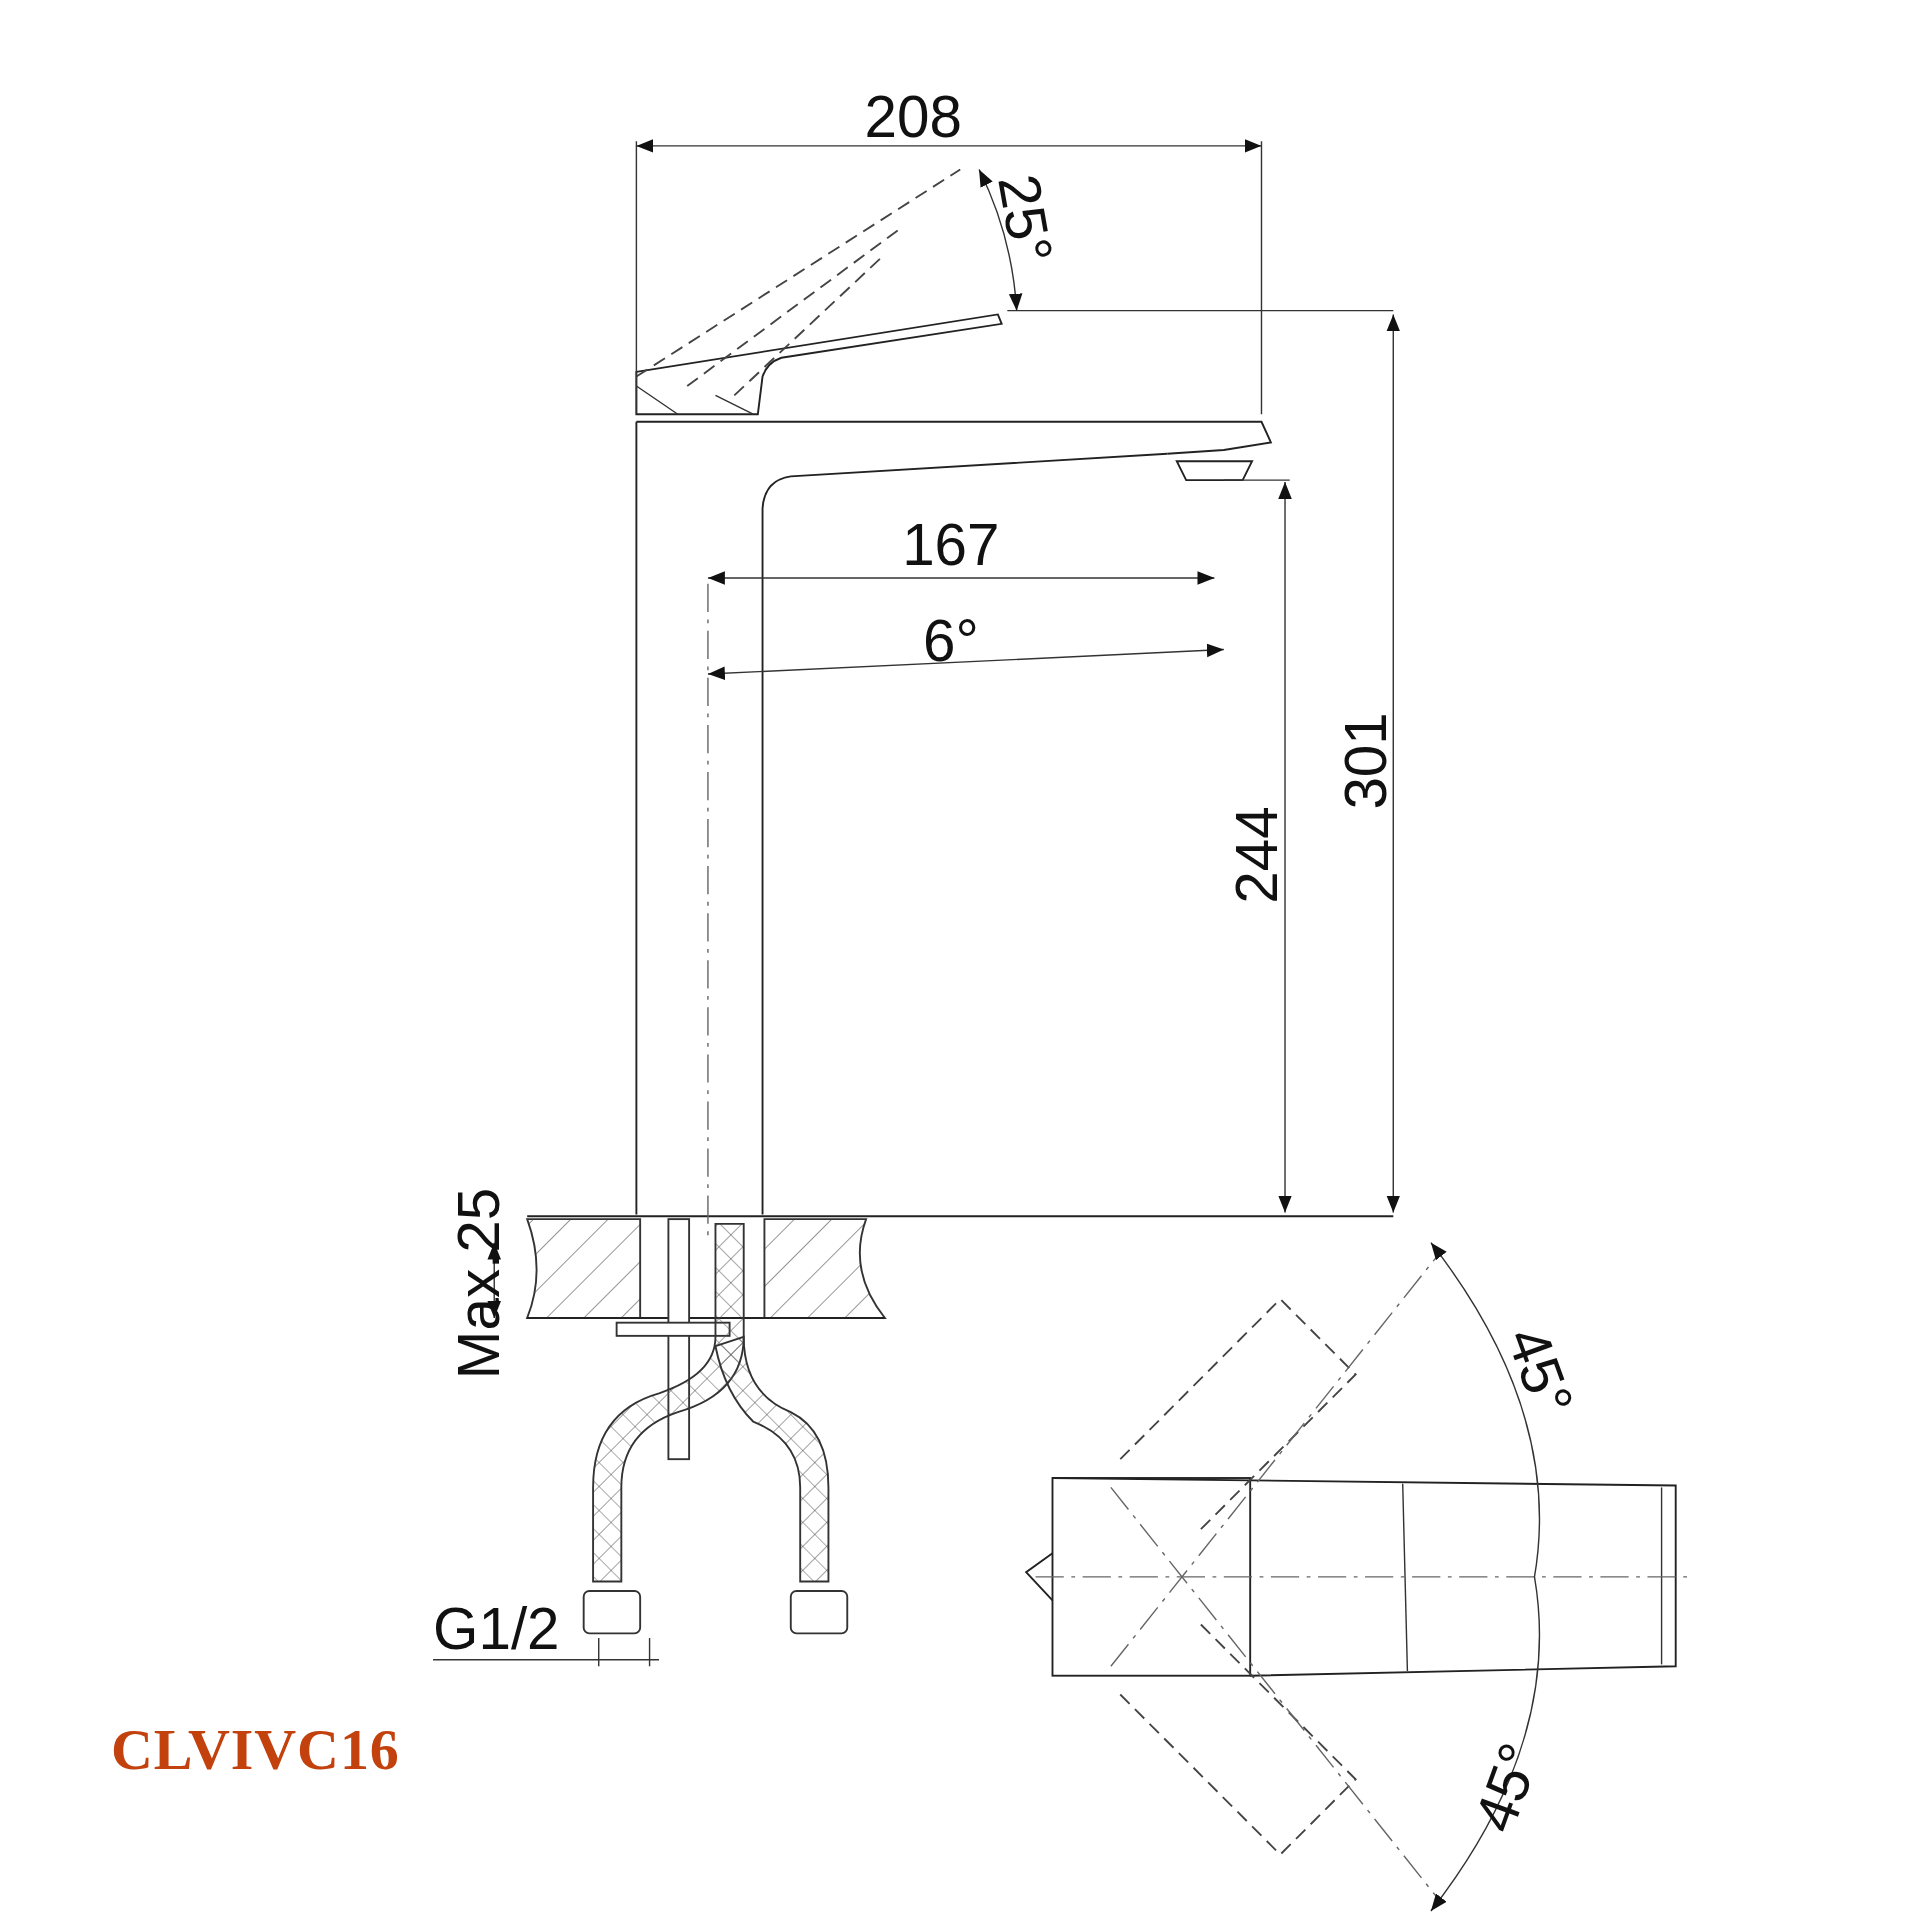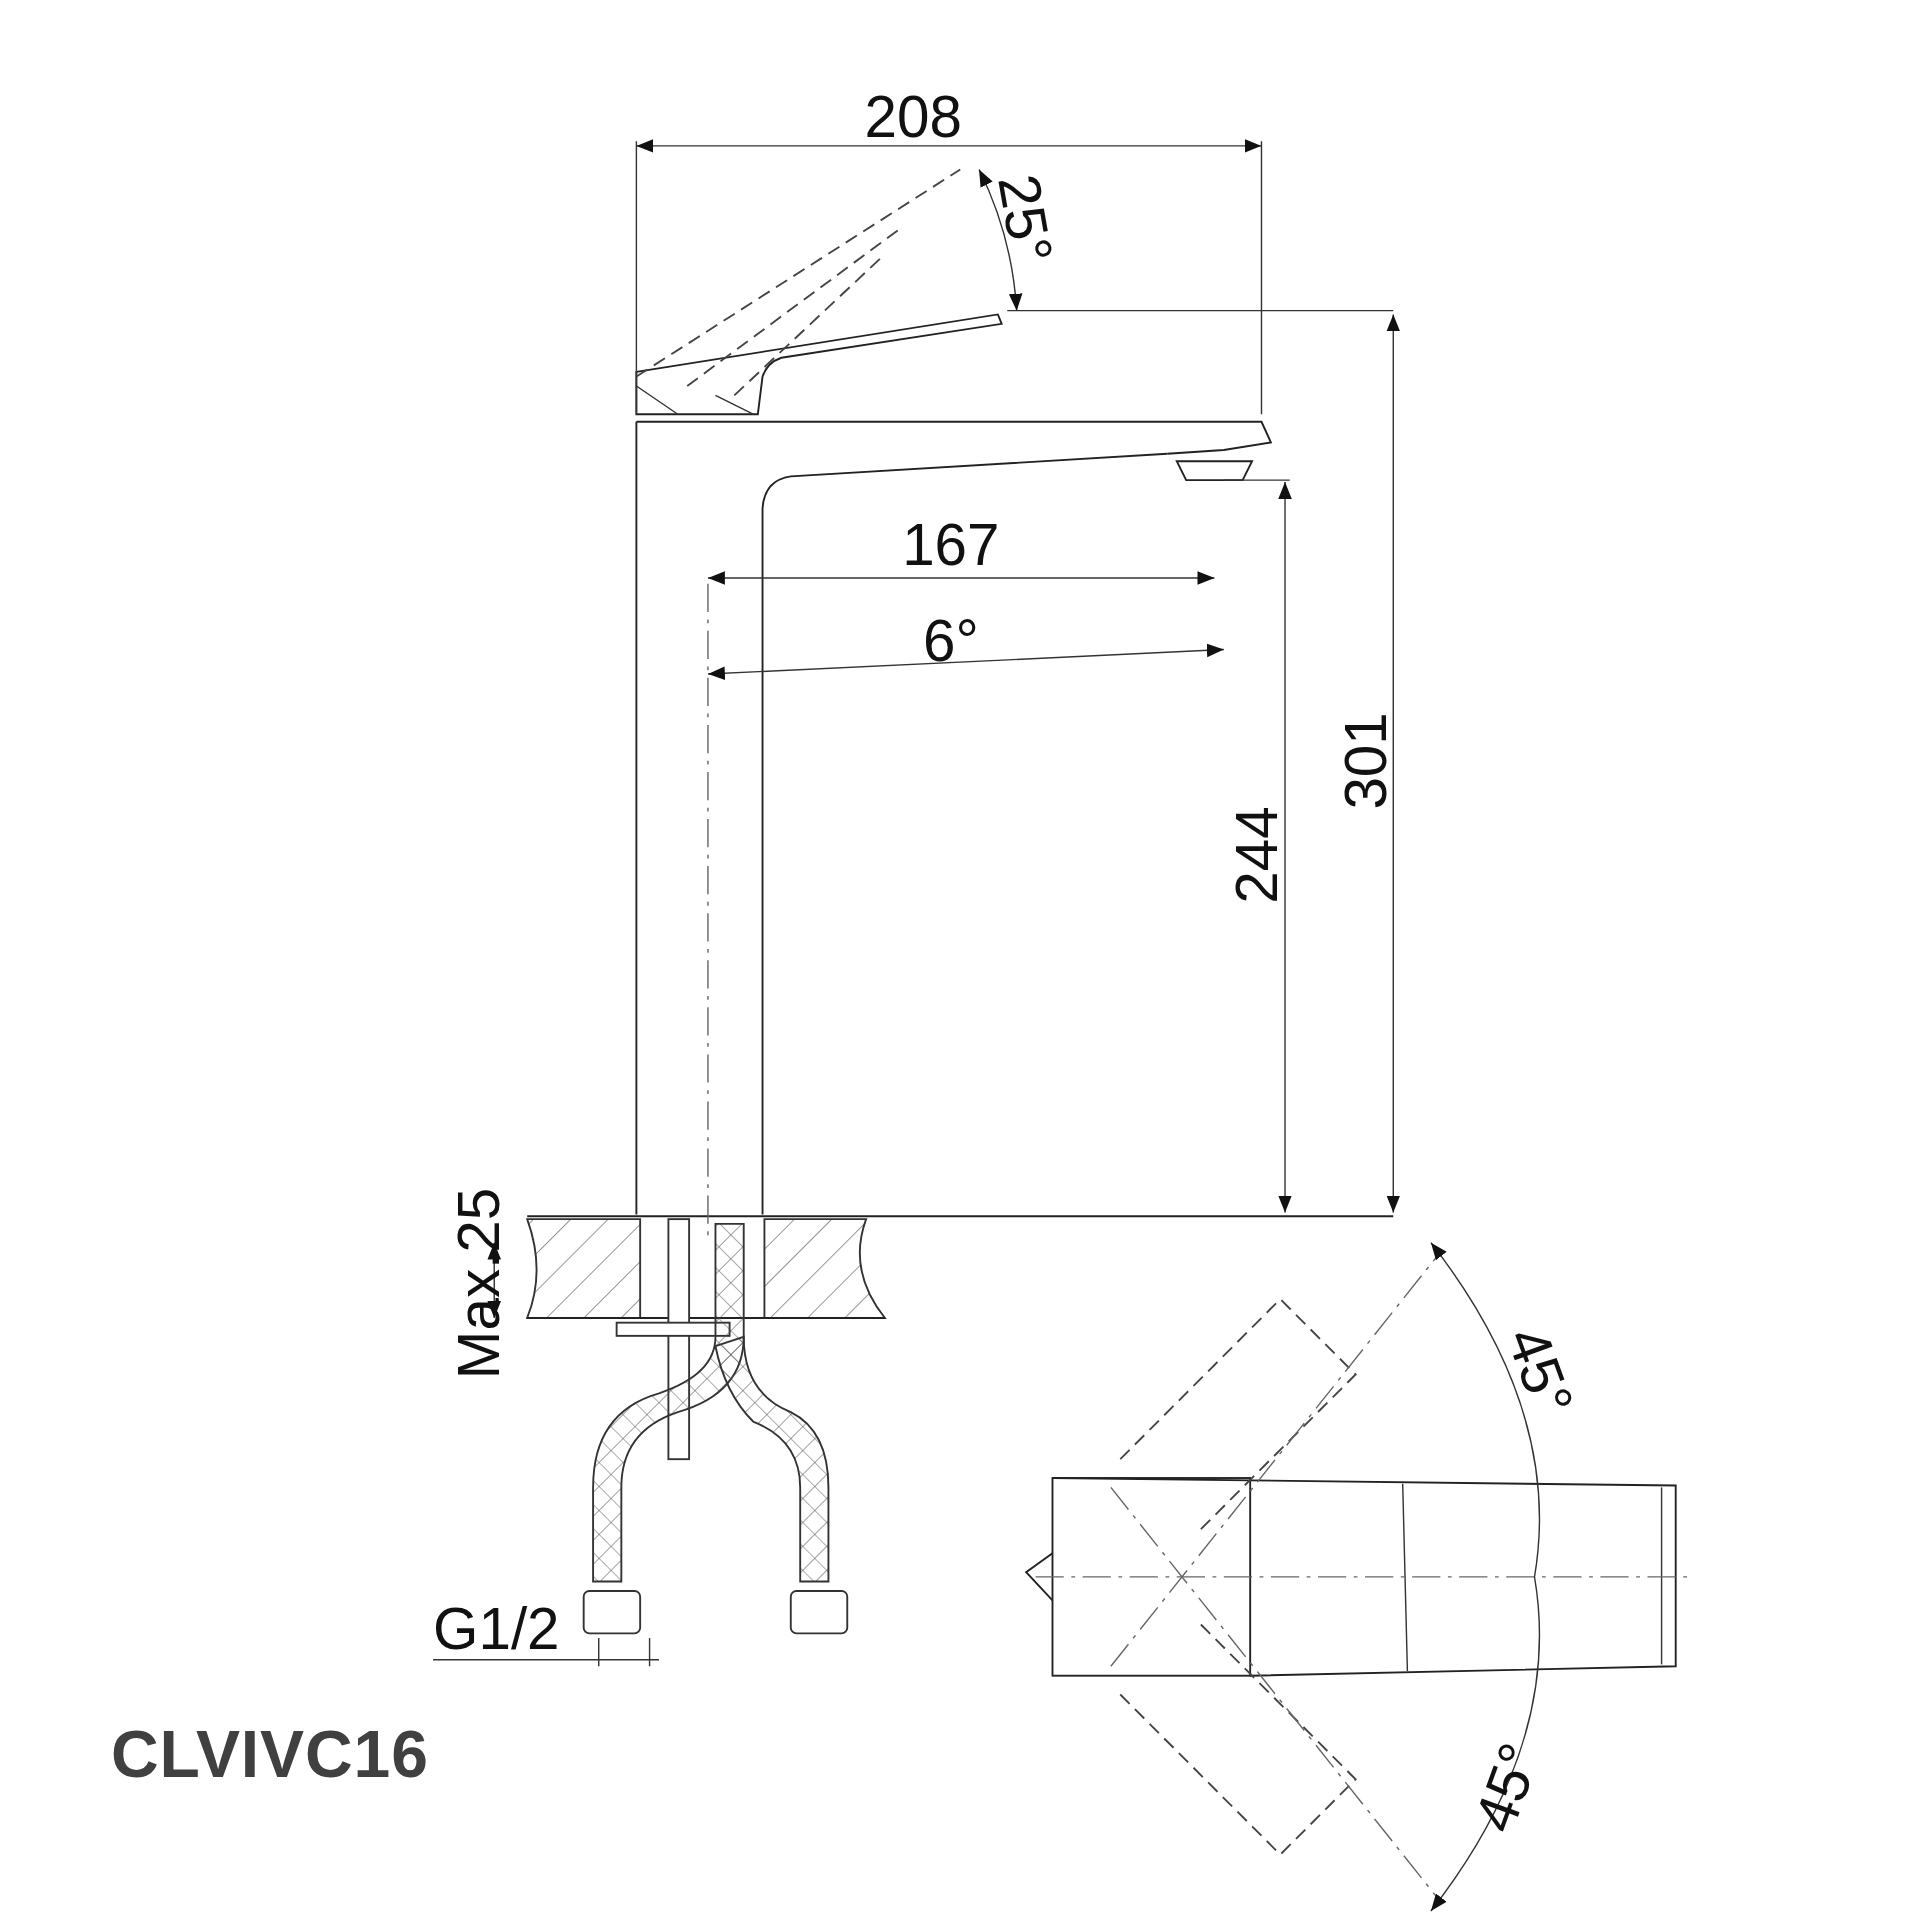--- a/index.html
+++ b/index.html
@@ -1,19 +1,19 @@
 <!DOCTYPE html>
 <html style="font-size:15px"><head>
 <meta charset="utf-8">
 <style>
   html, body { margin:0; padding:0; background:#ffffff; }
   body { width:1928px; height:1928px; position:relative; overflow:hidden; font-family:"Liberation Sans", sans-serif; }
   svg { position:absolute; left:0; top:0; }
   .dim { font-family:"Liberation Sans", sans-serif; font-size:62px; fill:#111; }
-  .title { position:absolute; left:111px; top:1716px; font-family:Liberation Sans, sans-serif; font-weight:bold; font-size:66px; color:#404040; letter-spacing:0.9px; }
+  .title { position:absolute; left:111px; top:1716px; font-family:Liberation Serif, serif; font-weight:bold; font-size:58px; color:#c2410c; letter-spacing:0.9px; }
   .ln { stroke:#222; stroke-width:2; fill:none; }
   .thin { stroke:#333; stroke-width:1.5; fill:none; }
   .dash { stroke:#444; stroke-width:2; fill:none; stroke-dasharray:14 8; }
   .center { stroke:#666; stroke-width:1.5; fill:none; stroke-dasharray:30 8 4 8; }
   .hatch { stroke:#555; stroke-width:1.3; }
 </style>
 </head>
 <body>
 
 <svg width="1928" height="1928" viewBox="0 0 2048 2048">

